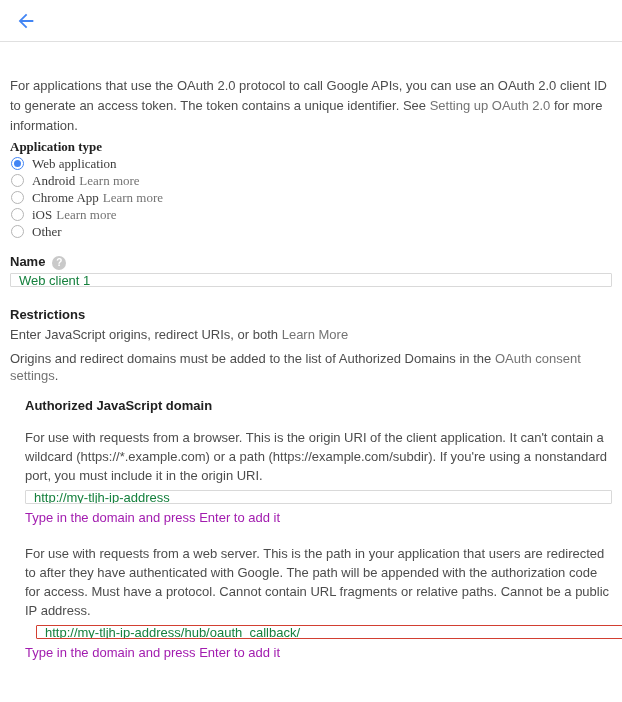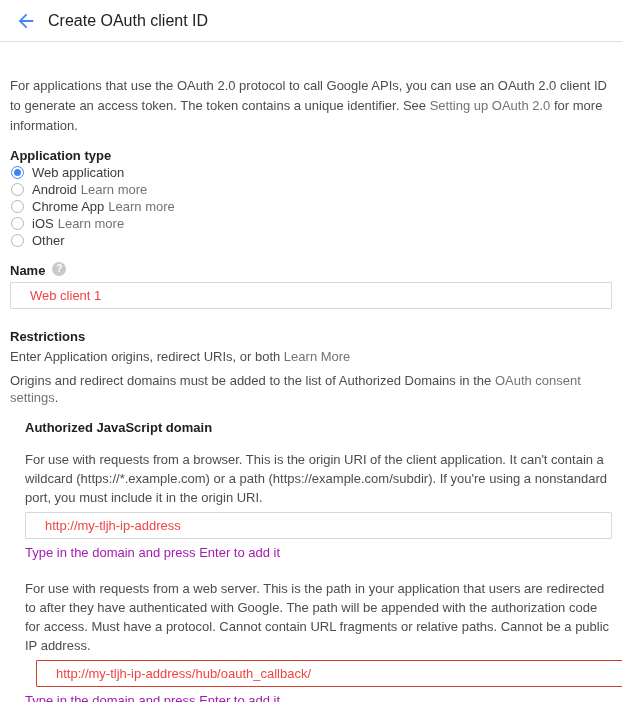--- a/index.html
+++ b/index.html
@@ -19,47 +19,47 @@
   .back-btn { width: 24px; height: 24px; cursor: pointer; display: flex; align-items: center; justify-content: center; }
   .page-title { font-size: 16px; font-weight: 400; color: #212121; margin-left: 10px; }
 
   .content { padding: 0 10px; }
 
   
   .intro { margin-top: 34px; line-height: 20px; color: #4d4d4d; width: 600px; }
   a.link { color: #737373; text-decoration: none; cursor: pointer; }
 
   
-  .app-type { margin-top: 11px; }
+  .app-type { margin-top: 2px; font-family: Liberation Serif, serif; }
   .bold-label { font-weight: bold; color: #212121; line-height: 17px; }
   .radio-row { display: flex; align-items: center; height: 17px; cursor: pointer; }
   .radio {
     width: 13px; height: 13px; border-radius: 50%;
     border: 1px solid #b5b5b5; margin-left: 1px; margin-right: 8px;
     flex: 0 0 auto; position: relative; background: #fff;
   }
   .radio.selected { border-color: #4285f4; }
   .radio.selected::after {
     content: ""; position: absolute; left: 2px; top: 2px;
     width: 7px; height: 7px; border-radius: 50%; background: #4285f4;
   }
   .radio-label { color: #3c3c3c; text-align: right; }
   .radio-row .link { margin-left: 4px; }
 
   
-  .name-label-row { margin-top: 13px; display: flex; align-items: flex-start; }
+  .name-label-row { margin-top: 13px; display: flex; align-items: flex-end; }
   .help-icon {
     width: 14px; height: 14px; border-radius: 50%; background: #c9c9c9;
     color: #fff; font-size: 10px; font-weight: bold; line-height: 14px;
     text-align: center; margin-left: 7px; cursor: pointer;
   }
   .text-input {
-    display: block; width: 602px; height: 27px; margin-top: 3px;
+    display: block; width: 602px; height: 14px; margin-top: 3px;
     border: 1px solid #d9d9d9; border-radius: 1px; background: #fff;
-    padding: 0 19px; font-family: inherit; font-size: 13px; color: #ef4444; outline: none;
+    padding: 0 8px; font-family: inherit; font-size: 13px; color: #15803d; outline: none;
   }
 
   
   .restrictions { margin-top: 19px; }
   .plain-line { margin-top: 3px; line-height: 17px; color: #4d4d4d; }
   .plain-line + .plain-line { margin-top: 7px; }
 
   
   .subsection { margin-left: 15px; margin-top: 13px; }
   .sub-heading { font-weight: bold; color: #212121; line-height: 17px; }
@@ -73,21 +73,20 @@
 <body>
 
 <div class="page">
 
   <div class="header">
     <div class="back-btn">
       <svg width="22" height="22" viewBox="0 0 24 24" fill="#4285f4" aria-hidden="true">
         <path d="M20 11H7.83l5.59-5.59L12 4l-8 8 8 8 1.41-1.41L7.83 13H20v-2z"></path>
       </svg>
     </div>
-    <div class="page-title">Create OAuth client ID</div>
   </div>
 
   <div class="content">
 
     <p class="intro"><span>For applications that use the OAuth 2.0 protocol to call Google APIs, you can use an OAuth 2.0 client ID to generate an access token. The token contains a unique identifier. See </span><a class="link">Setting up OAuth 2.0</a><span> for more information.</span></p>
 
     <div class="app-type">
       <div class="bold-label">Application type</div>
 
       <div class="radio-row">
@@ -118,21 +117,21 @@
     <div>
       <div class="name-label-row">
         <span class="bold-label">Name</span>
         <span class="help-icon">?</span>
       </div>
       <input class="text-input" type="text" value="Web client 1" style="">
     </div>
 
     <div class="restrictions">
       <div class="bold-label">Restrictions</div>
-      <div class="plain-line"><span>Enter Application origins, redirect URIs, or both </span><a class="link">Learn More</a></div>
+      <div class="plain-line"><span>Enter JavaScript origins, redirect URIs, or both </span><a class="link">Learn More</a></div>
       <div class="plain-line"><span>Origins and redirect domains must be added to the list of Authorized Domains in the </span><a class="link">OAuth consent settings</a><span>.</span></div>
     </div>
 
     <div class="subsection">
       <div class="sub-heading">Authorized JavaScript domain</div>
       <div class="sub-desc">For use with requests from a browser. This is the origin URI of the client application. It can't contain a wildcard (https://*.example.com) or a path (https://example.com/subdir). If you're using a nonstandard port, you must include it in the origin URI.</div>
       <input class="text-input" type="text" value="http://my-tljh-ip-address" style="">
       <div class="hint">Type in the domain and press Enter to add it</div>
     </div>
 

